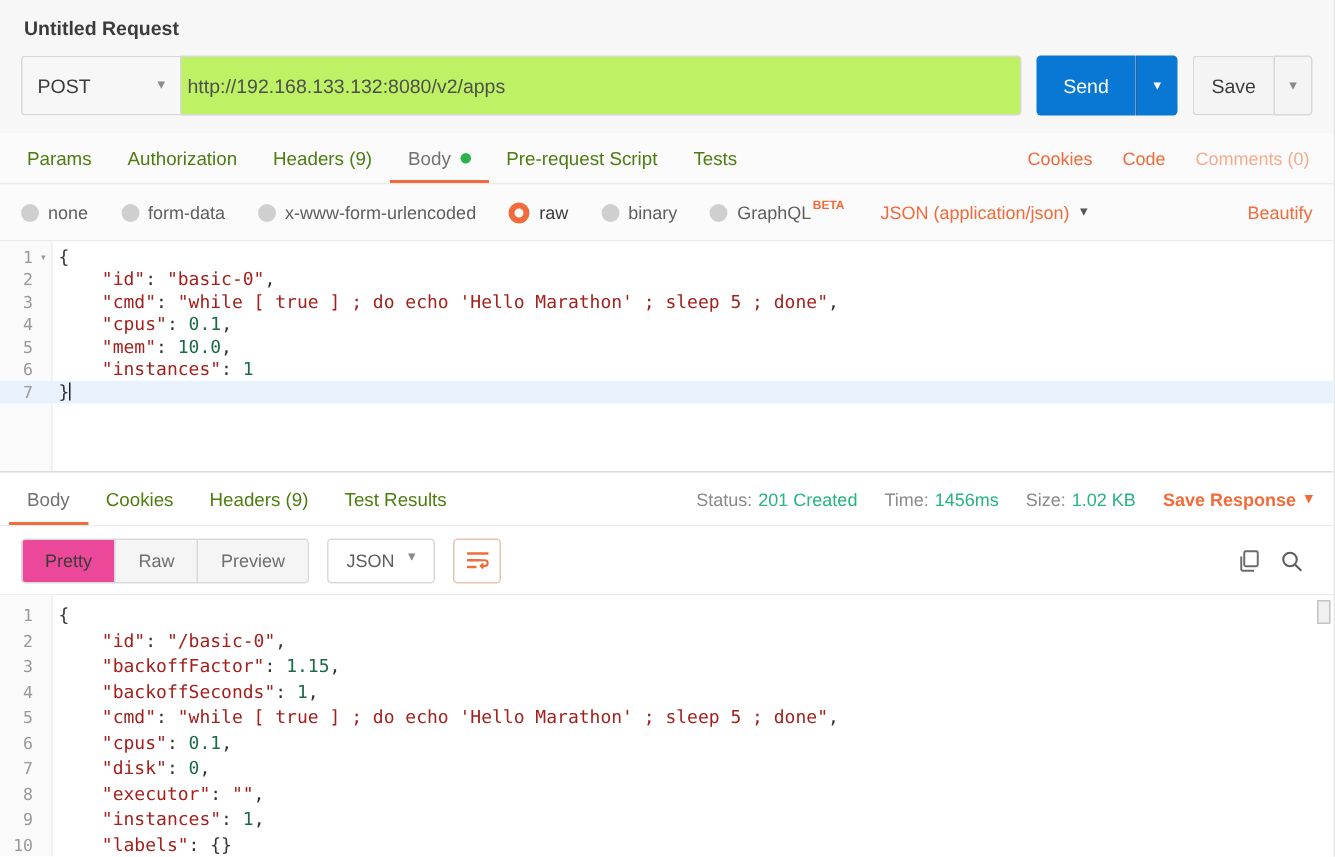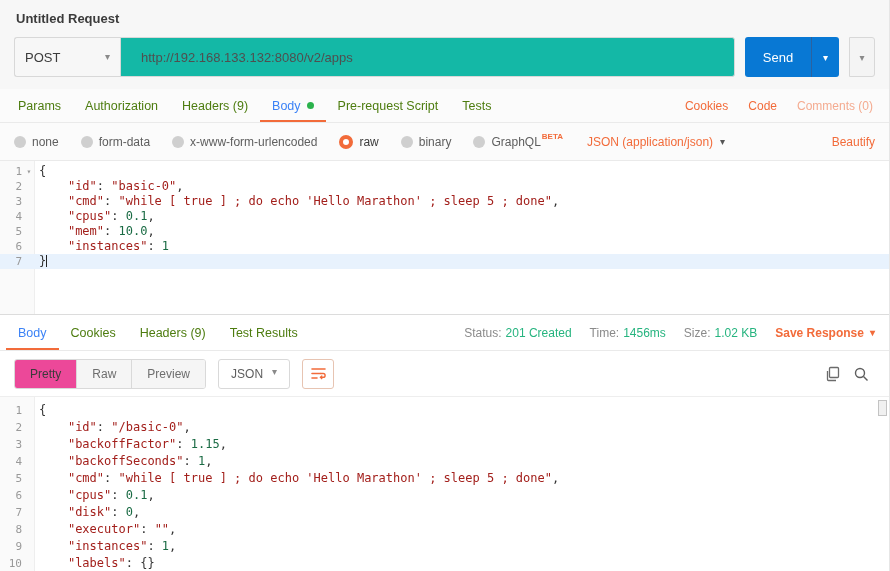--- a/index.html
+++ b/index.html
@@ -7,31 +7,31 @@
   body{font-family:"Liberation Sans",sans-serif;background:#fff;display:flex;flex-direction:column;border-right:1px solid #e6e6e6}
 
   
   .title-bar{background:#f7f7f7;padding:11px 16px 9px;flex:0 0 auto}
   .title{font-size:13px;font-weight:bold;color:#3b3b3b}
 
   .request-row{display:flex;align-items:stretch;background:#f7f7f7;padding:2px 14px 12px;flex:0 0 auto}
   .request-row>*{height:40px}
   .method-select{width:106px;border:1px solid #d8d8d8;border-right:none;background:#f7f7f7;display:flex;align-items:center;justify-content:space-between;padding:0 10px;font-size:13px;color:#3b3b3b;border-radius:3px 0 0 3px;cursor:pointer}
   .caret{color:#8a8a8a;font-size:10px;line-height:1}
-  .url-input{flex:1;border:1px solid #d8d8d8;background:#14b8a6;padding:0 20px;font-size:13px;color:#4f4f4f;border-radius:0 3px 3px 0;outline:none}
+  .url-input{flex:1;border:1px solid #d8d8d8;background:#bef264;padding:0 4px;font-size:13px;color:#4f4f4f;border-radius:0 3px 3px 0;outline:none}
   .send-group,.save-group{display:flex;margin-left:10px}
   .send-btn{background:#0878d4;color:#fff;border:none;font-size:13px;font-weight:normal;width:66px;border-radius:3px 0 0 3px;cursor:pointer}
   .send-caret{background:#0878d4;border:none;border-left:1px solid #2a62a0;width:28px;border-radius:0 3px 3px 0;cursor:pointer;color:#fff;font-size:10px}
   .save-btn{background:#f4f4f4;border:1px solid #d8d8d8;border-right:none;color:#3b3b3b;font-size:13px;width:54px;border-radius:3px 0 0 3px;cursor:pointer}
   .save-caret{background:#f4f4f4;border:1px solid #d8d8d8;color:#8a8a8a;width:26px;border-radius:0 3px 3px 0;cursor:pointer;font-size:10px}
 
   
   .tabs-row{display:flex;align-items:stretch;background:#fbfbfb;padding:0 6px;border-bottom:1px solid #eaeaea;height:34px;flex:0 0 auto}
   .tab{padding:0 12px;display:flex;align-items:center;font-size:12.5px;color:#4d7c0f;cursor:pointer}
-  .tab.active{color:#3b82f6;box-shadow:inset 0 -2px 0 #F26B3A}
+  .tab.active{color:#737373;box-shadow:inset 0 -2px 0 #F26B3A}
   .dot{width:7px;height:7px;border-radius:50%;background:#2bb24c;margin-left:6px}
   .spacer{flex:1}
   .link{display:flex;align-items:center;padding:0 10px;font-size:12px;cursor:pointer}
   .orange{color:#F26B3A}
   .light-orange{color:#f4ab90}
 
   .body-type-row{display:flex;align-items:center;background:#fbfbfb;padding:0 14px;height:38px;border-bottom:1px solid #eaeaea;font-size:12px;color:#5e5e5e;flex:0 0 auto}
   .radio{display:flex;align-items:center;margin-right:22px;cursor:pointer}
   .rb{width:12px;height:12px;border-radius:50%;background:#cfcfcf;margin-right:6px;flex:0 0 auto}
   .radio.selected .rb{width:14px;height:14px;background:#fff;border:4px solid #F26B3A}
@@ -87,20 +87,21 @@
   <div class="method-select">
     <span>POST</span>
     <span class="caret">▾</span>
   </div>
   <input class="url-input" type="text" value="http://192.168.133.132:8080/v2/apps" style="">
   <div class="send-group">
     <button class="send-btn">Send</button>
     <button class="send-caret"><span>▾</span></button>
   </div>
   <div class="save-group">
+    <button class="save-btn">Save</button>
     <button class="save-caret"><span>▾</span></button>
   </div>
 </div>
 
 <div class="tabs-row">
   <div class="tab">Params</div>
   <div class="tab">Authorization</div>
   <div class="tab">Headers (9)</div>
   <div class="tab active">
     <span>Body</span>

